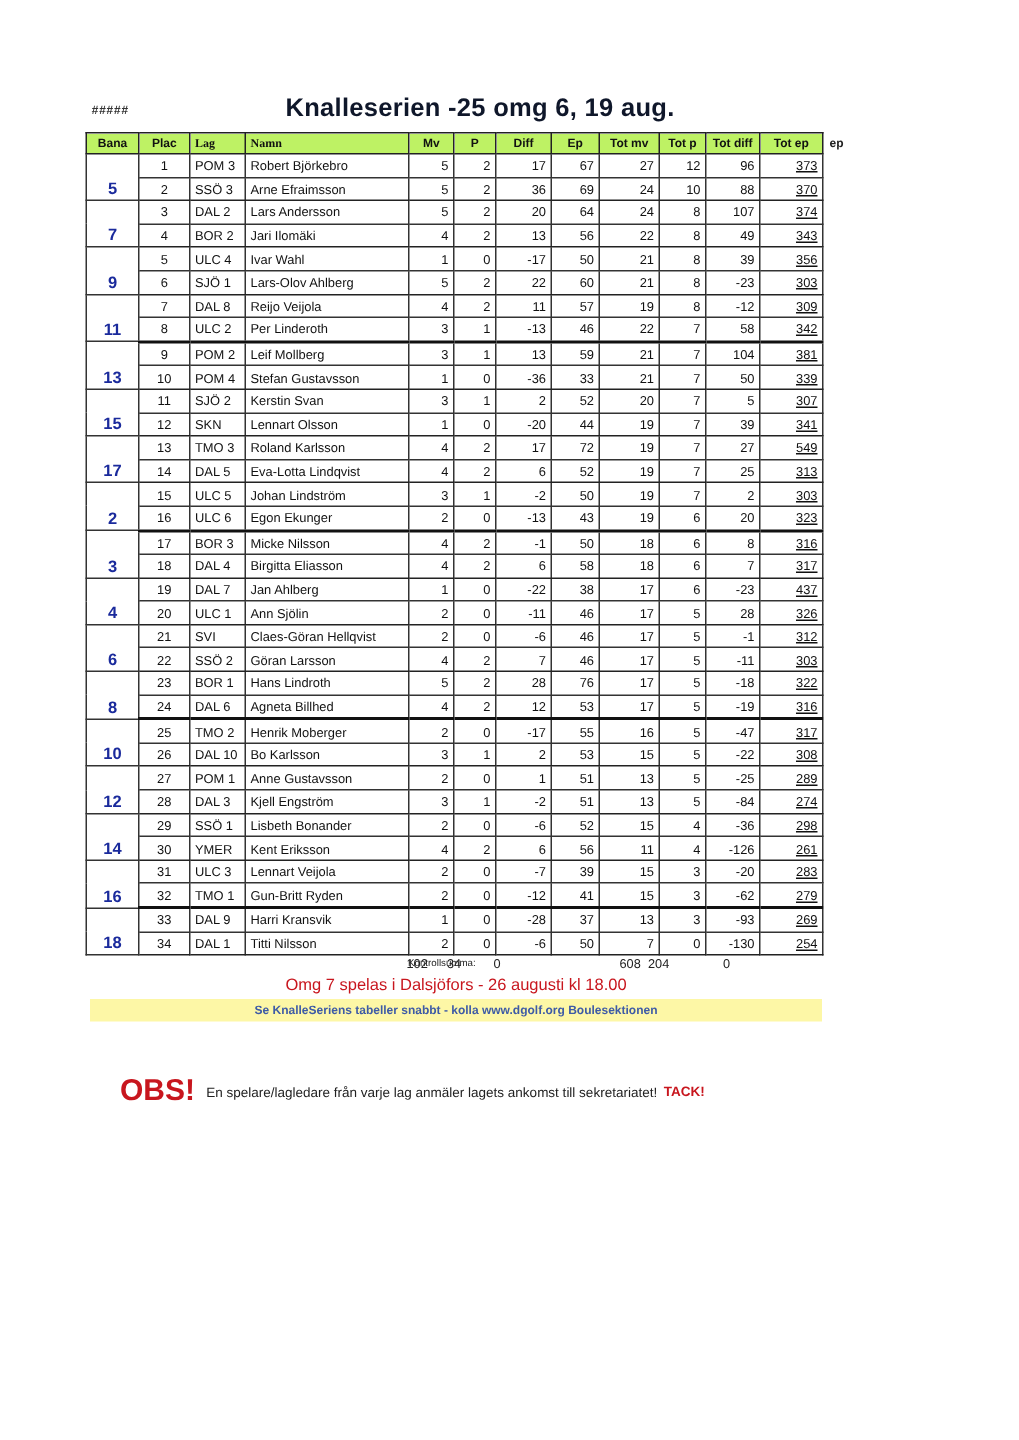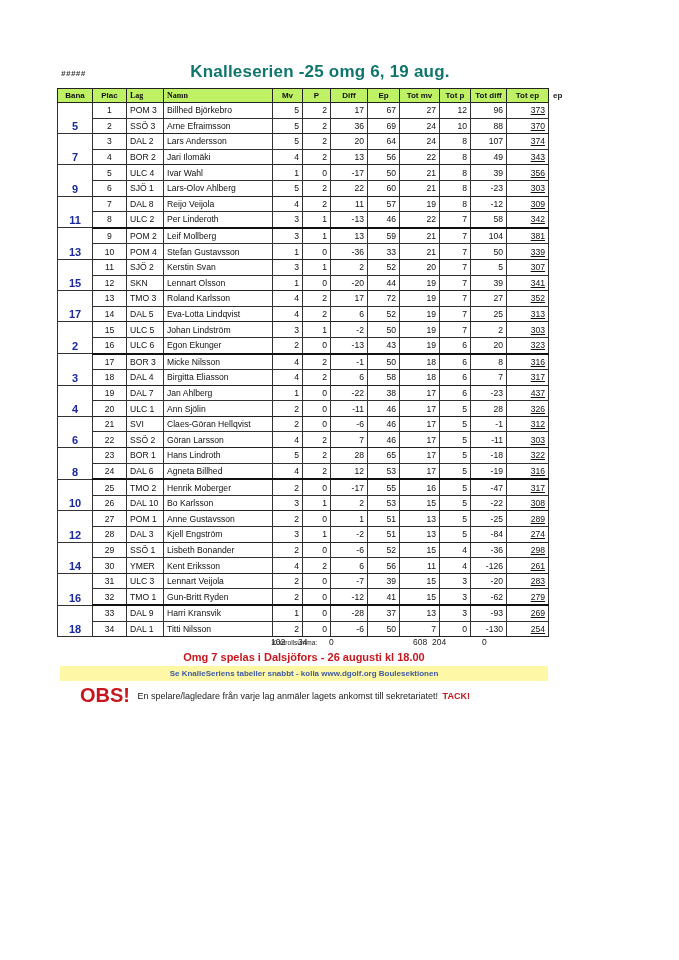--- a/index.html
+++ b/index.html
@@ -1,20 +1,20 @@
 <!DOCTYPE html>
 <html><head>
 <meta charset="utf-8">
 <style>
   html, body { margin: 0; padding: 0; background: #ffffff; }
   body { width: 679px; height: 960px; position: relative; overflow: hidden;
          font-family: "Liberation Sans", sans-serif; color: #111; }
   .hash { position: absolute; left: 61px; top: 69px; font-size: 8px; font-style: italic; font-weight: bold; color: #333; letter-spacing: 0.5px; }
   .title { position: absolute; left: 160px; top: 62px; width: 320px; text-align: center;
-           font-size: 17px; font-weight: bold; color: #0f766e; letter-spacing: 0.2px; }
+           font-size: 17px; font-weight: bold; color: #0f172a; letter-spacing: 0.2px; }
   .ep-side { position: absolute; left: 553px; top: 91px; font-size: 8px; font-weight: bold; color: #222; }
 
   table.res { position: absolute; left: 57px; top: 88px; border-collapse: collapse;
               table-layout: fixed; font-size: 8.6px; }
   table.res th, table.res td { border: 1px solid #333; padding: 0 3px; height: 14.6px;
               line-height: 14px; white-space: nowrap; overflow: hidden; }
   table.res th { background: #bef264; font-weight: bold; font-size: 8px; height: 13px; line-height: 13px; border: 1.5px solid #222; }
   table.res th.l { text-align: left; font-family: Liberation Serif, serif; }
   table.res th.c { text-align: center; }
   td.bana { text-align: center; font-weight: bold; font-size: 11px; color: #1a2a9c; border: 1.5px solid #222; vertical-align: bottom; padding-bottom: 1px; }
@@ -25,24 +25,24 @@
   td.ep { border-right: 1.5px solid #222; }
   td.totep { border-right: 3px solid #111; text-decoration: underline; }
   tr.grp-end td { border-bottom: 1.5px solid #222; }
   tr.sec-end td { border-bottom: 2px solid #111; }
 
   .kontroll { position: absolute; top: 637px; font-size: 8.5px; color: #222; }
   .kontroll .lbl { position: absolute; font-size: 6.5px; left: 215px; top: 2px; white-space: nowrap; }
   .kontroll .v { position: absolute; text-align: left; width: 36px; }
 
   .next { position: absolute; left: 60px; top: 651px; width: 488px; text-align: center;
-          font-size: 11px; font-weight: bold; color: #c8161e; }
+          font-size: 11px; font-weight: normal; color: #c8161e; }
   .banner { position: absolute; left: 60px; top: 666px; width: 488px; height: 15px; background: #fdf7a6;
             text-align: center; font-size: 8px; font-weight: bold; color: #3e5ba6; line-height: 15px; }
-  .obs-line { position: absolute; left: 80px; top: 684px; white-space: nowrap; }
+  .obs-line { position: absolute; left: 80px; top: 716px; white-space: nowrap; }
   .obs { font-size: 20px; font-weight: bold; color: #c8161e; vertical-align: middle; }
   .obs-text { font-size: 9px; color: #222; vertical-align: middle; margin-left: 3px; }
   .tack { font-size: 9px; font-weight: bold; color: #c8161e; vertical-align: middle; }
 </style>
 </head>
 <body>
 
 <div class="hash">#####</div>
 <div class="title">Knalleserien -25 omg 6, 19 aug.</div>
 <div class="ep-side">ep</div>
@@ -76,21 +76,21 @@
       <th class="c">Tot p</th>
       <th class="c">Tot diff</th>
       <th class="c">Tot ep</th>
     </tr>
   </thead>
   <tbody id="tbody">
       <tr>
         <td rowspan="2" class="bana">5</td>
         <td class="plac">1</td>
         <td class="lag">POM 3</td>
-        <td class="namn">Billhed Björkebro</td>
+        <td class="namn">Robert Björkebro</td>
         <td class="num">5</td>
         <td class="num">2</td>
         <td class="num">17</td>
         <td class="num ep">67</td>
         <td class="num">27</td>
         <td class="num">12</td>
         <td class="num">96</td>
         <td class="num totep">373</td>
       </tr>
       <tr class="grp-end">
@@ -246,21 +246,21 @@
         <td class="plac">13</td>
         <td class="lag">TMO 3</td>
         <td class="namn">Roland Karlsson</td>
         <td class="num">4</td>
         <td class="num">2</td>
         <td class="num">17</td>
         <td class="num ep">72</td>
         <td class="num">19</td>
         <td class="num">7</td>
         <td class="num">27</td>
-        <td class="num totep">352</td>
+        <td class="num totep">549</td>
       </tr>
       <tr class="grp-end">
         <td class="plac">14</td>
         <td class="lag">DAL 5</td>
         <td class="namn">Eva-Lotta Lindqvist</td>
         <td class="num">4</td>
         <td class="num">2</td>
         <td class="num">6</td>
         <td class="num ep">52</td>
         <td class="num">19</td>
@@ -377,21 +377,21 @@
         <td class="num totep">303</td>
       </tr>
       <tr>
         <td rowspan="2" class="bana">8</td>
         <td class="plac">23</td>
         <td class="lag">BOR 1</td>
         <td class="namn">Hans Lindroth</td>
         <td class="num">5</td>
         <td class="num">2</td>
         <td class="num">28</td>
-        <td class="num ep">65</td>
+        <td class="num ep">76</td>
         <td class="num">17</td>
         <td class="num">5</td>
         <td class="num">-18</td>
         <td class="num totep">322</td>
       </tr>
       <tr class="sec-end">
         <td class="plac">24</td>
         <td class="lag">DAL 6</td>
         <td class="namn">Agneta Billhed</td>
         <td class="num">4</td>

